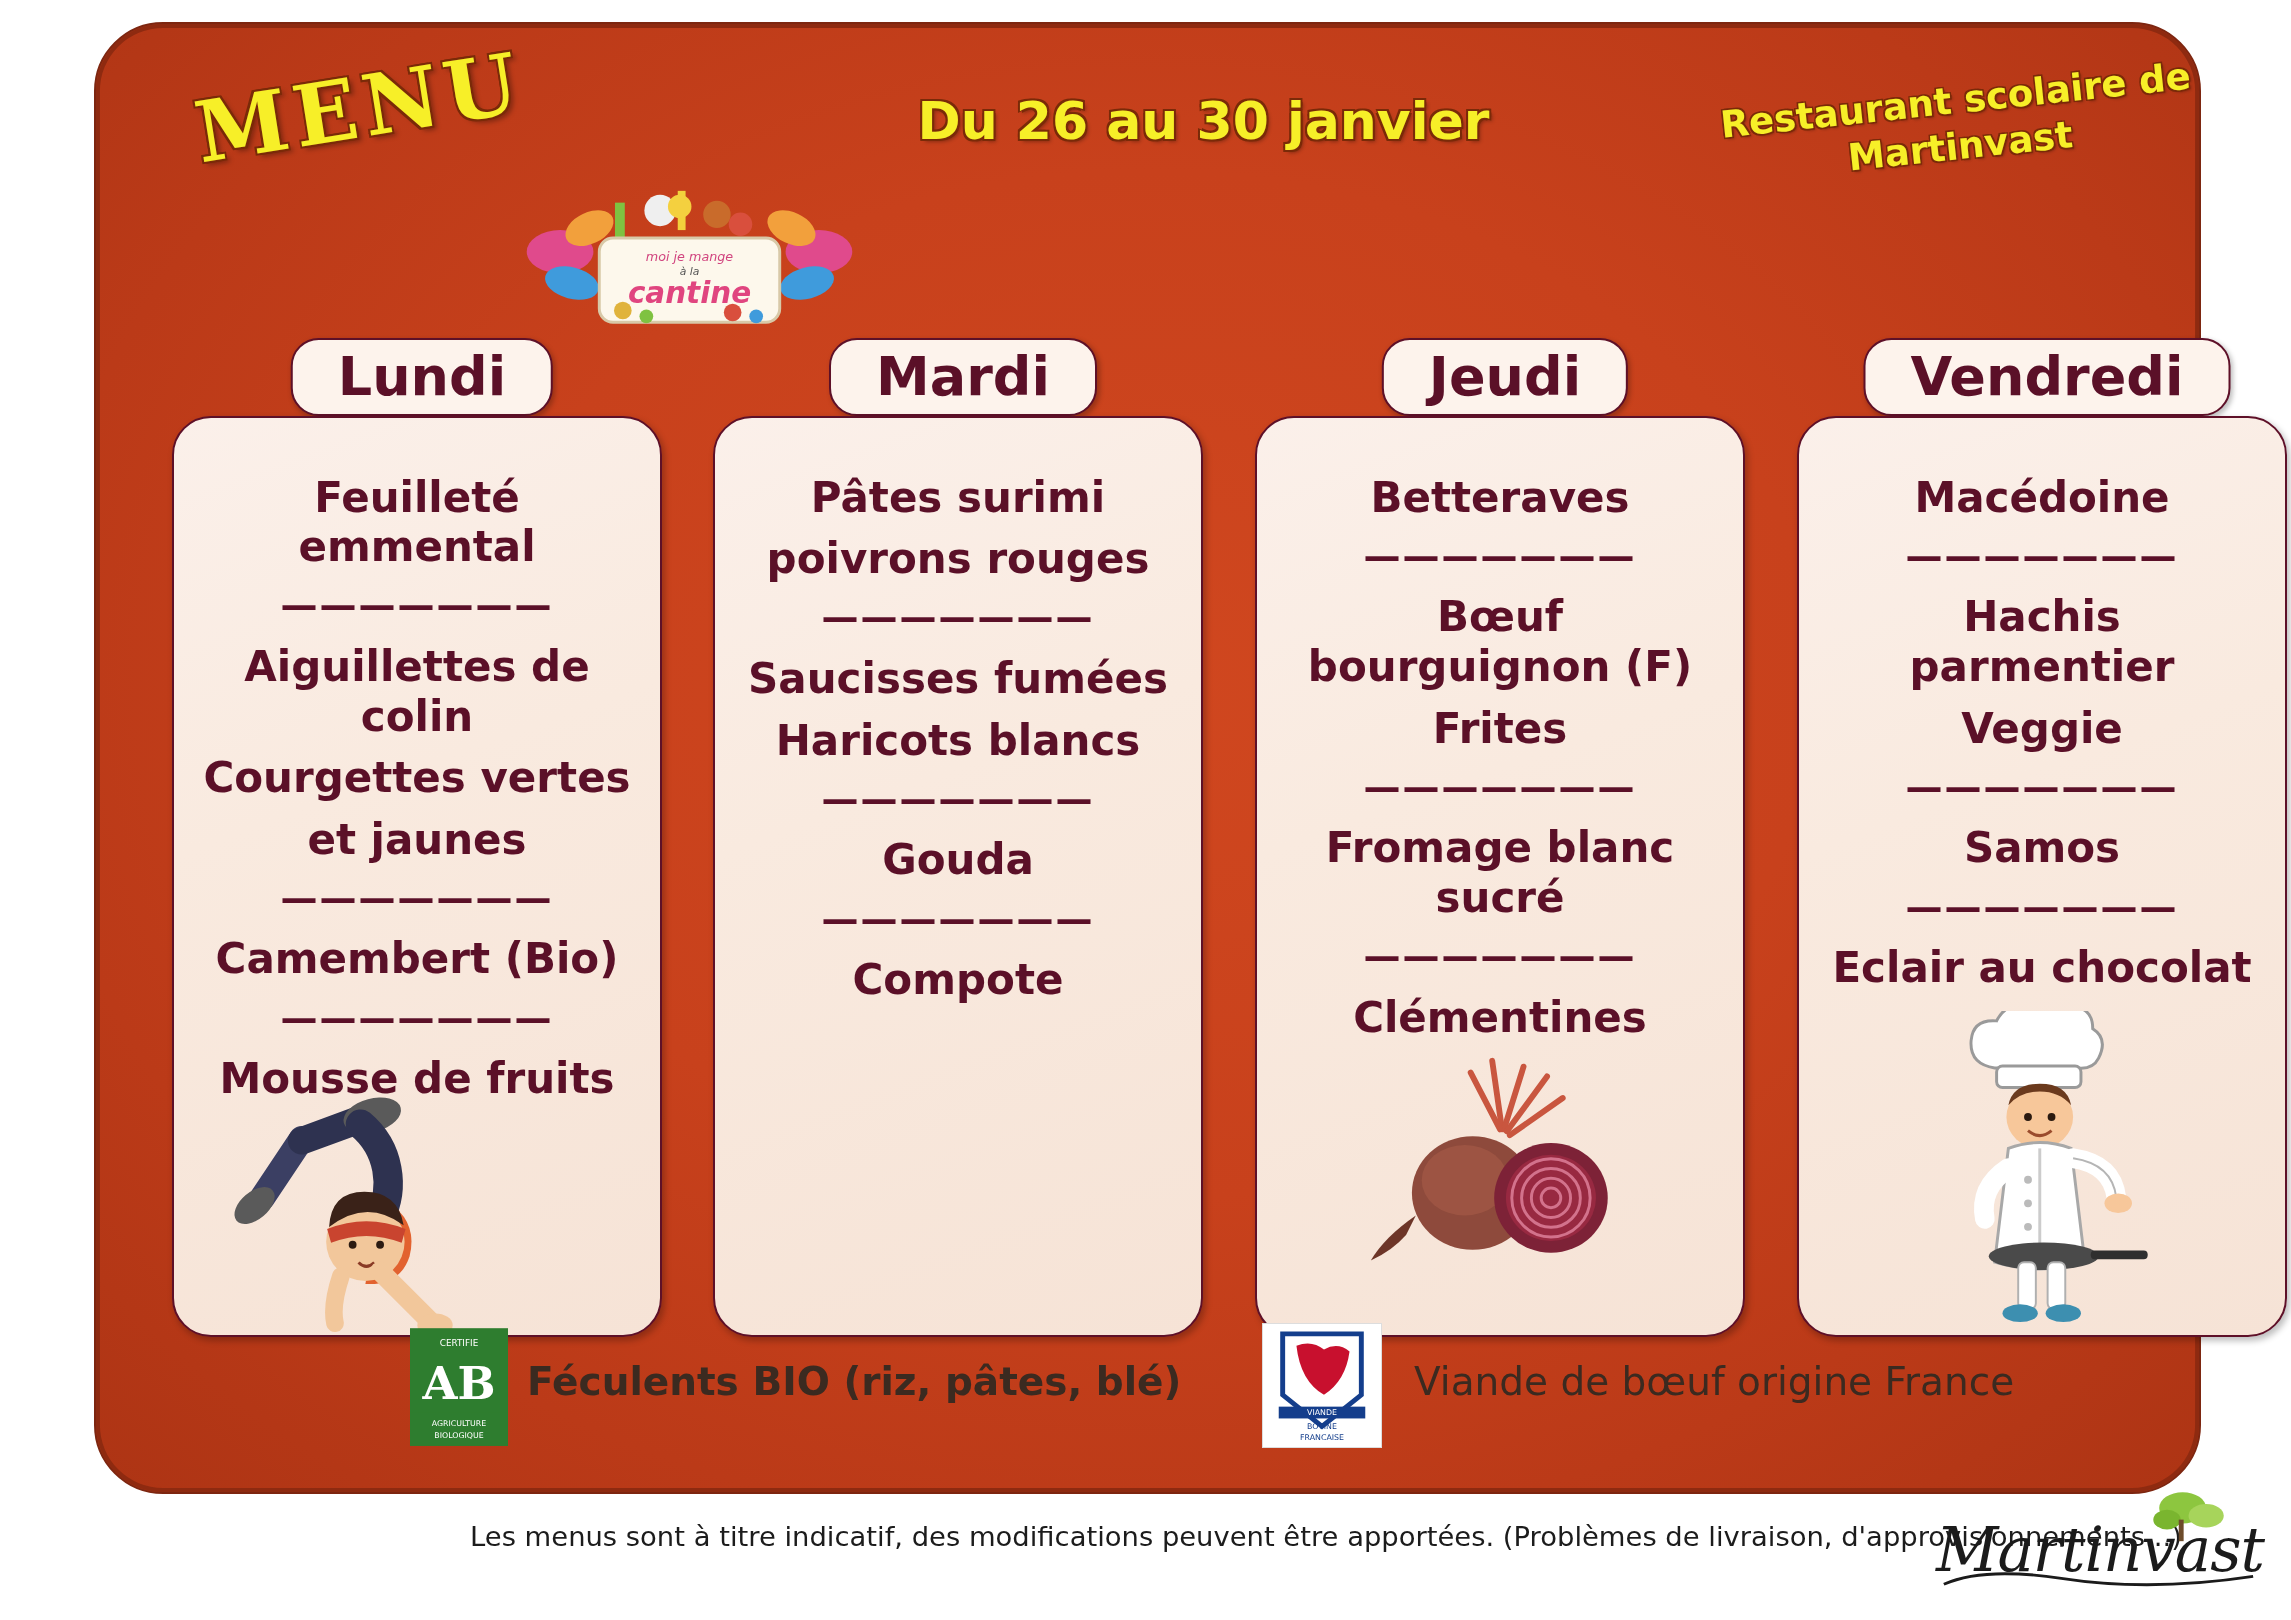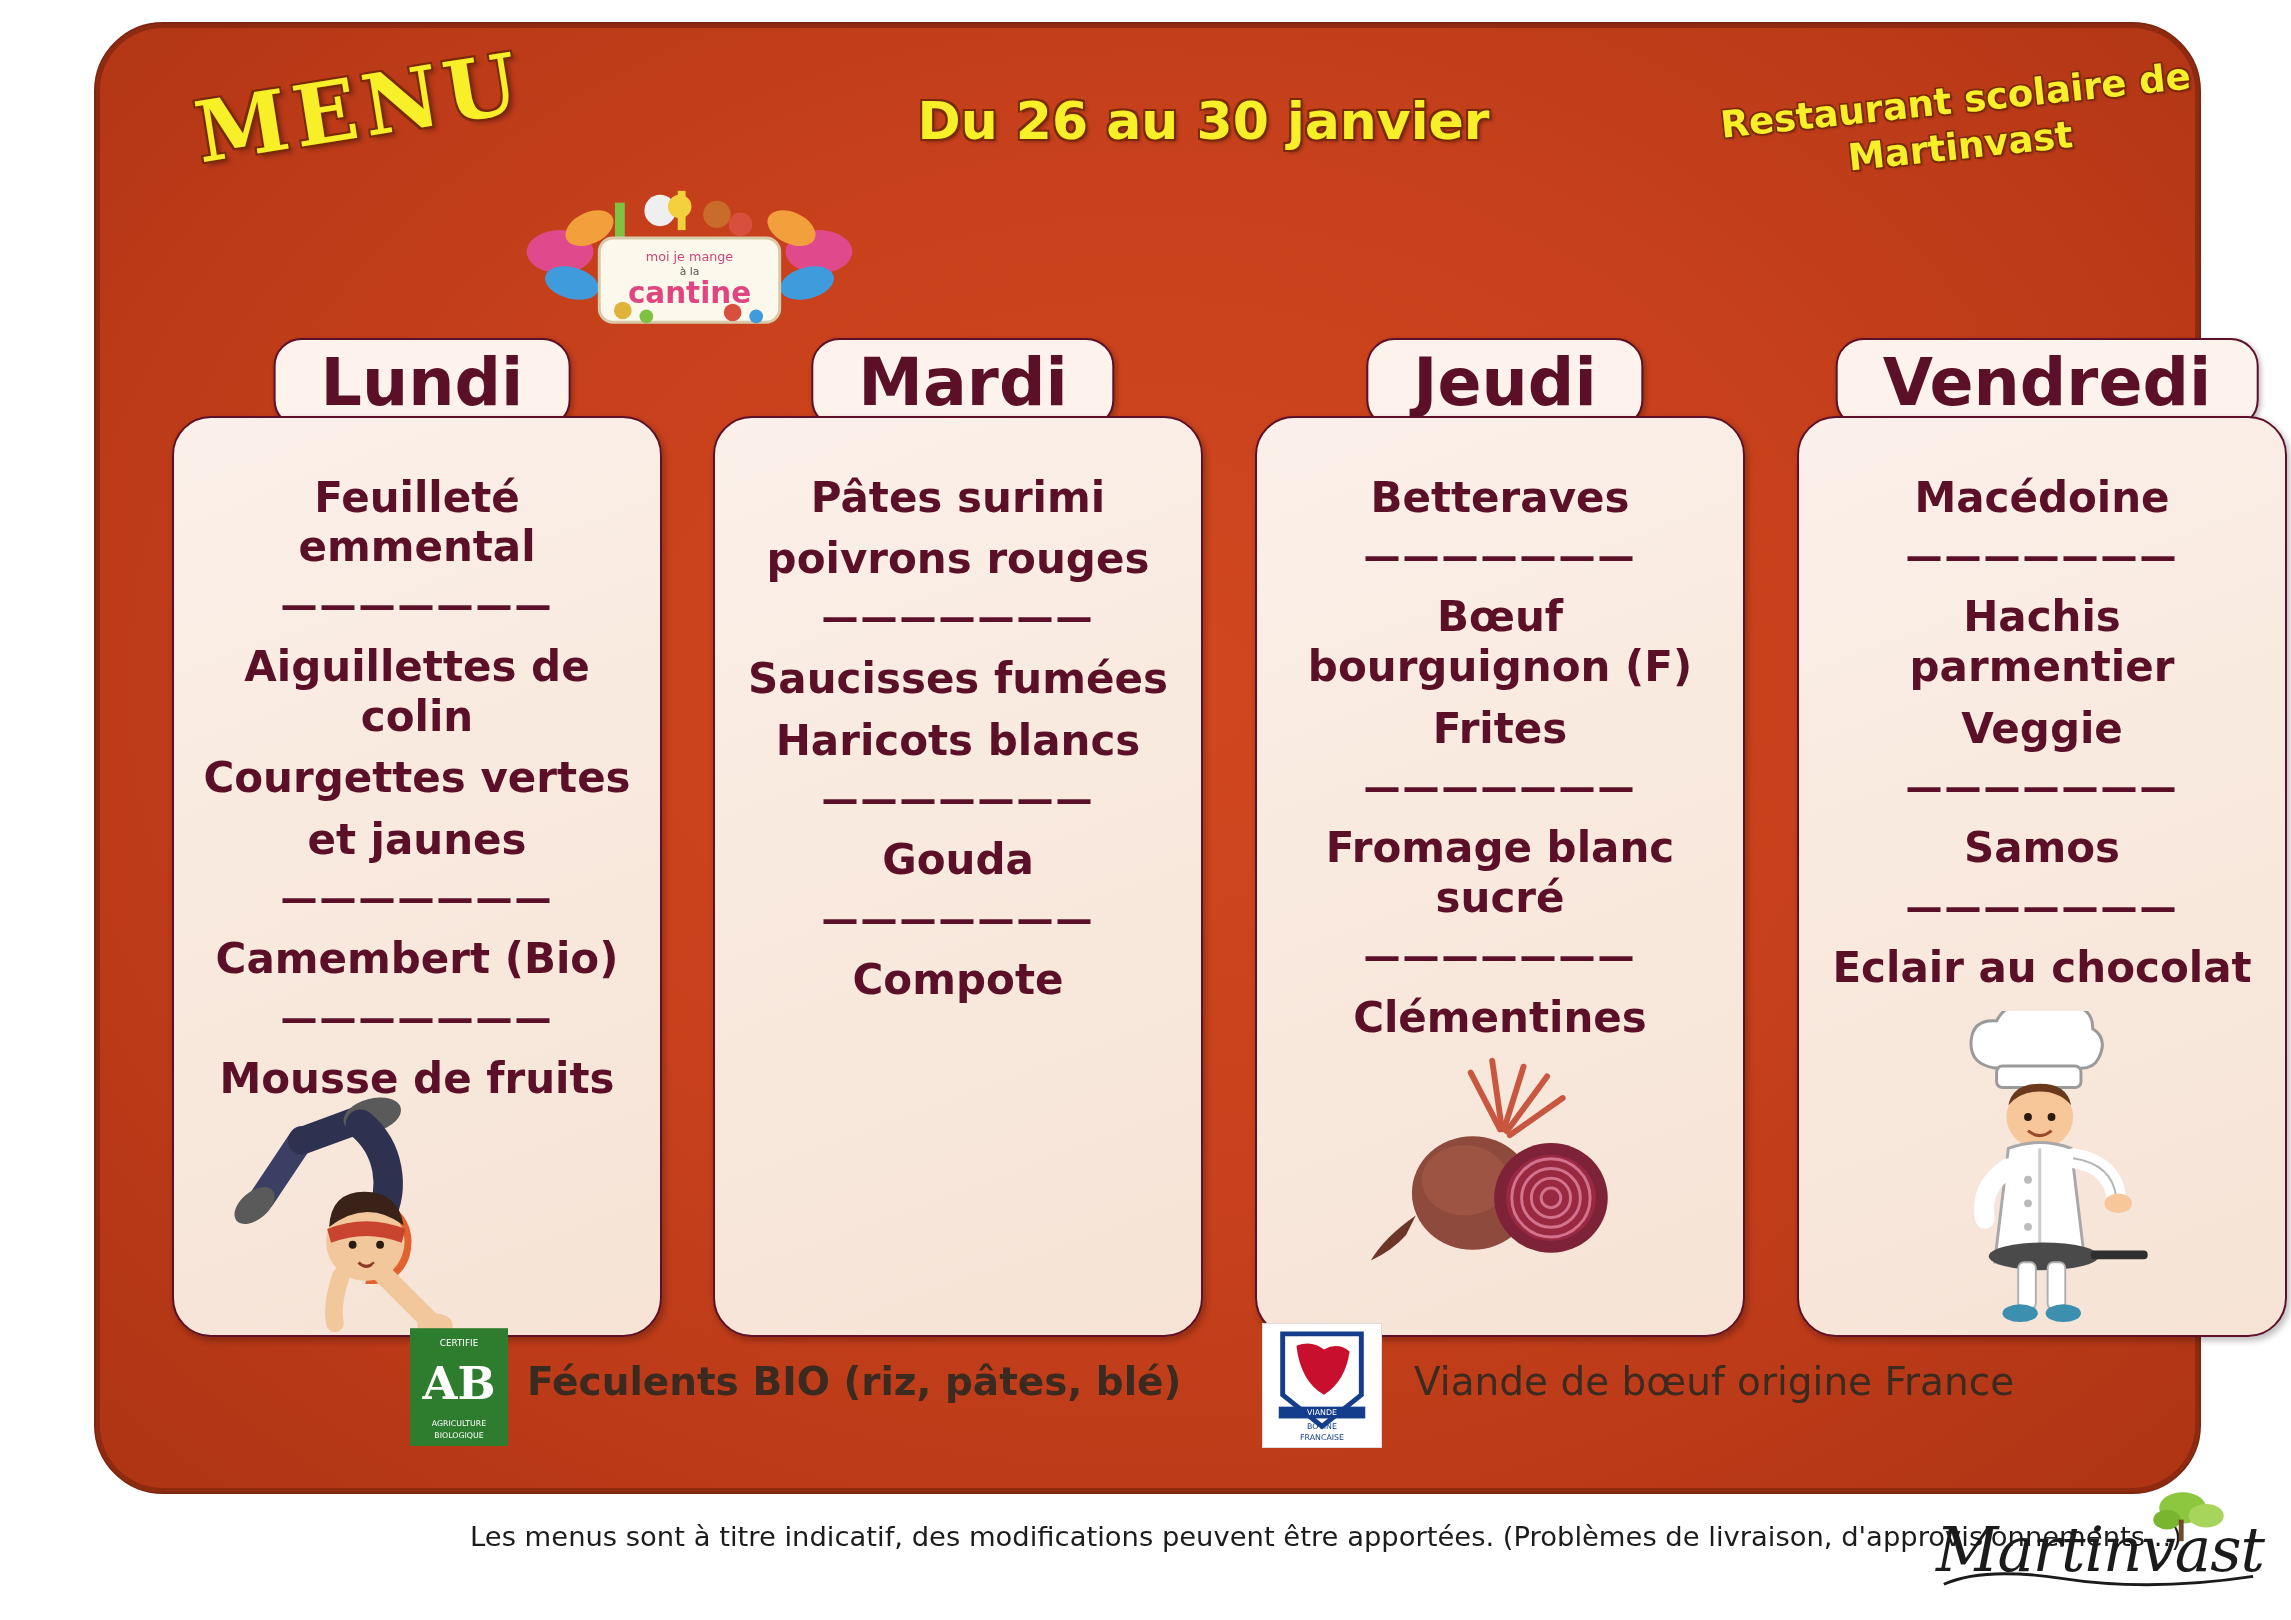--- a/index.html
+++ b/index.html
@@ -92,20 +92,21 @@
        2px 2px 2.9px rgba(0,0,0,.3);
   }
 
   
   .cantine-logo {
     position: absolute;
     left: 417px;
     top: 157px;
     width: 353px;
     height: 157px;
+    font-style: italic;
   }
 
   
   .day-col {
     position: absolute;
     top: 314px;
     width: 500px;
   }
   .day-col.c0 { left: 76px; }
   .day-col.c1 { left: 617px; }
@@ -114,21 +115,21 @@
 
   .day-tab {
     position: absolute;
     top: 0;
     left: 50%;
     transform: translateX(-50%);
     background: #fdf3ec;
     border: 2.9px solid #5e1028;
     border-radius: 28px;
     padding: 5.9px 45px;
-    font-size: 65px;
+    font-size: 54px;
     font-weight: bold;
     color: #5b1028;
     white-space: nowrap;
     box-shadow: 2px 2.9px 4.9px rgba(0,0,0,.25);
   }
 
   .day-card {
     position: absolute;
     top: 78px;
     left: 0;

